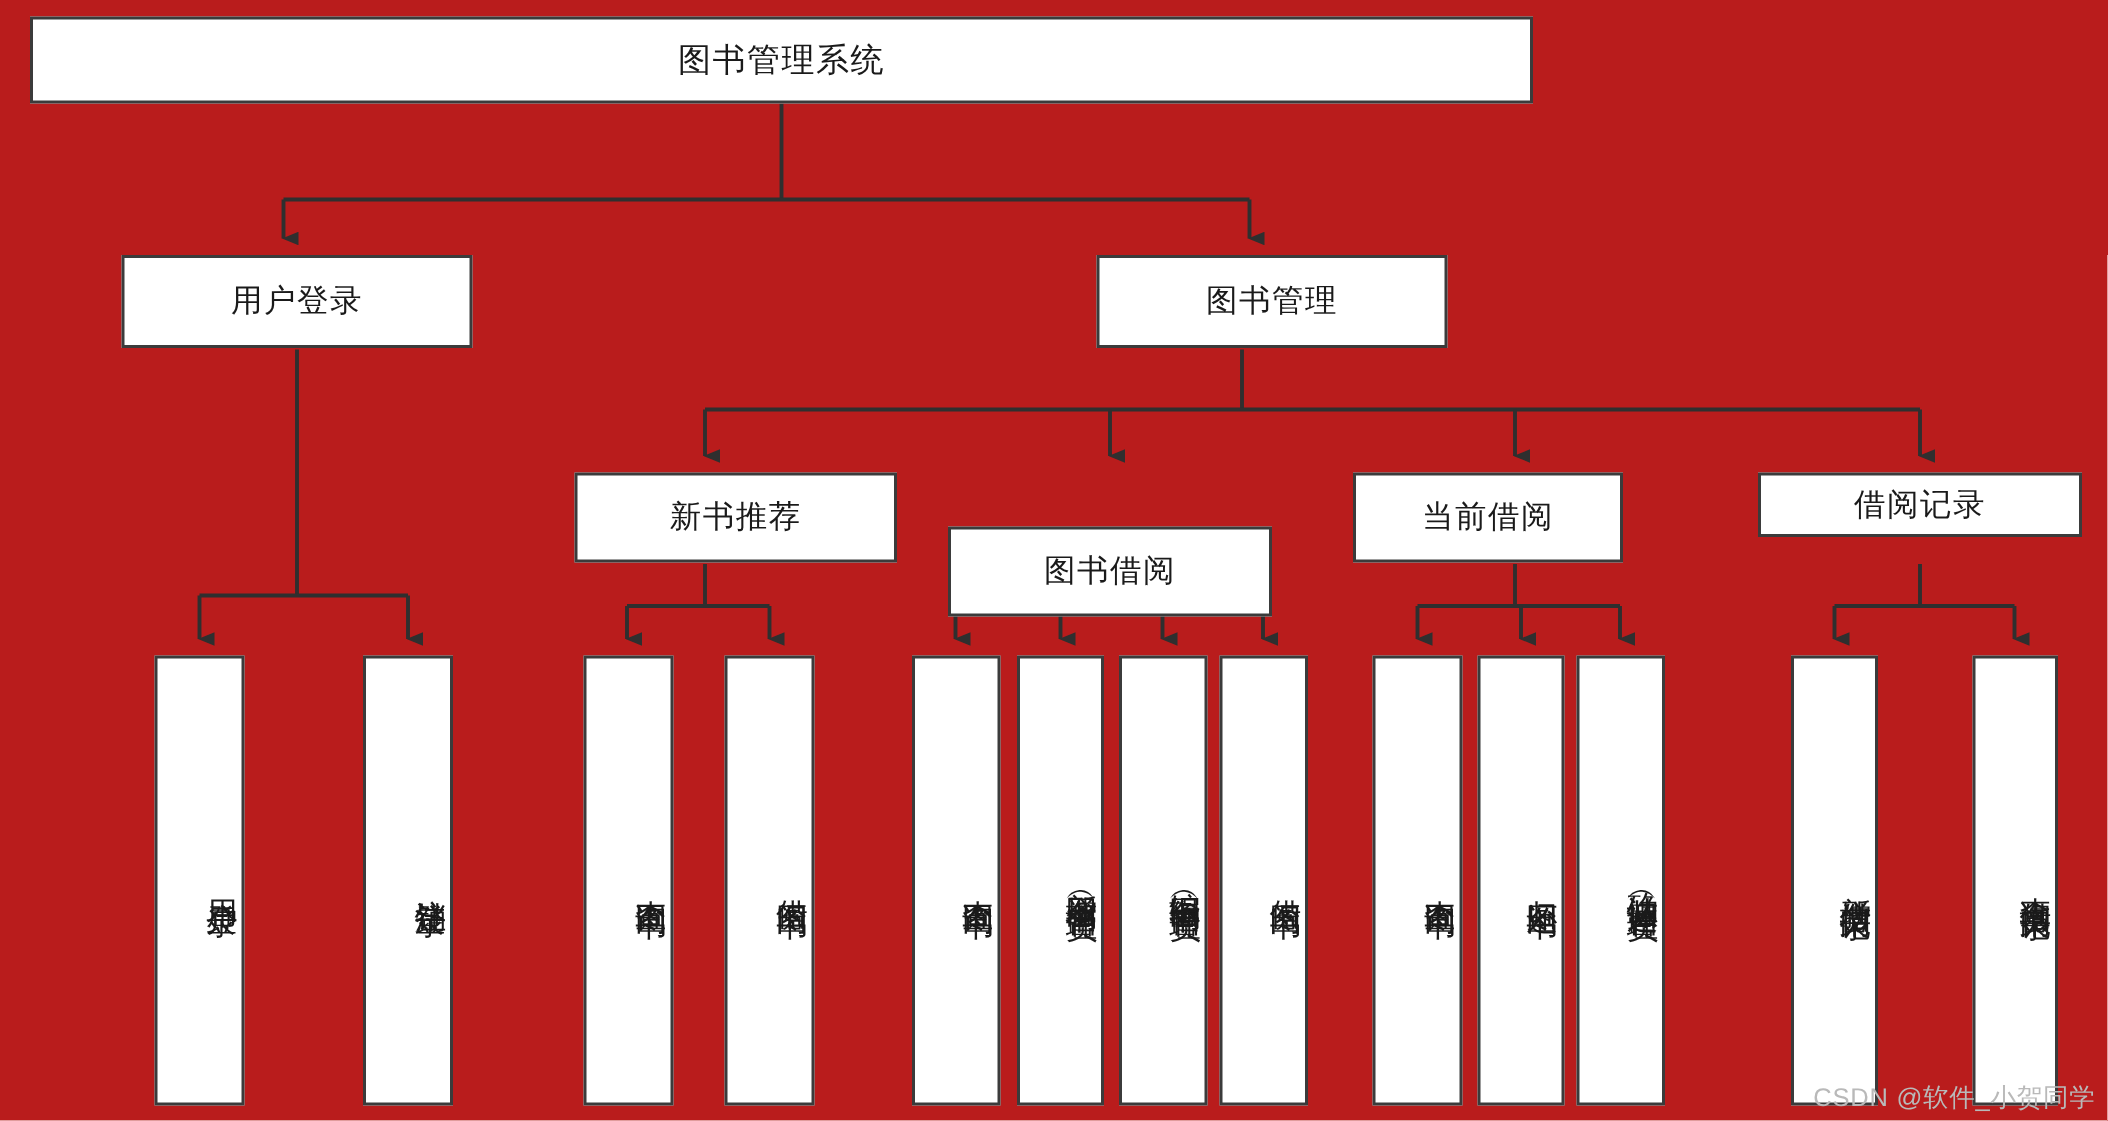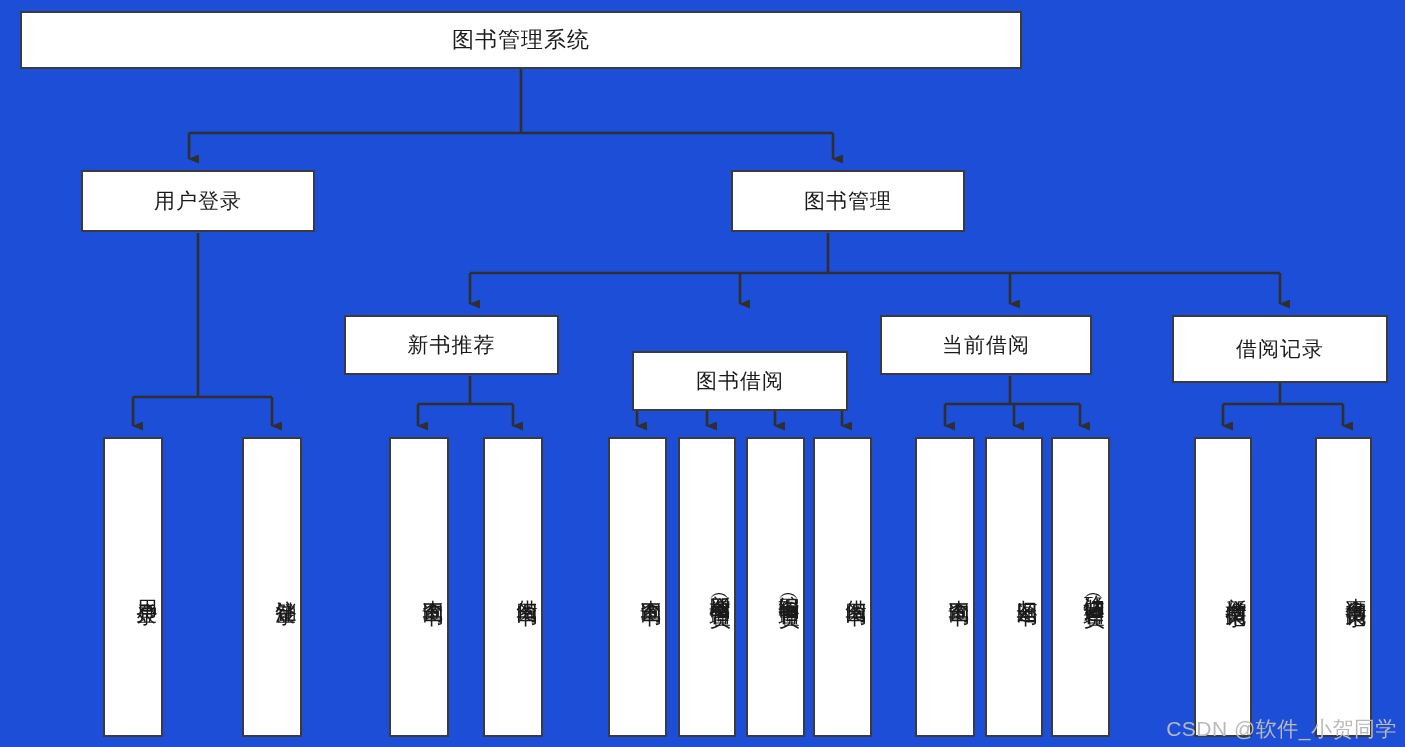--- a/index.html
+++ b/index.html
@@ -7,21 +7,21 @@
     padding: 0;
     background: #ffffff;
   }
   body {
     font-family: "Liberation Sans", "DejaVu Sans", sans-serif;
   }
   #canvas {
     position: relative;
     width: 1405px;
     height: 747px;
-    background: #1d4ed8;
+    background: #b91c1c;
     overflow: hidden;
   }
   #wires {
     position: absolute;
     left: 0;
     top: 0;
     width: 1405px;
     height: 747px;
     pointer-events: none;
   }
@@ -56,21 +56,21 @@
   .node.v .vlabel {
     writing-mode: vertical-rl;
     text-orientation: upright;
     display: block;
     white-space: nowrap;
   }
   .watermark {
     position: absolute;
     right: 8px;
     bottom: 4px;
-    font-size: 21px;
+    font-size: 17px;
     color: #b9b9b9;
     letter-spacing: 0.5px;
     z-index: 5;
     white-space: nowrap;
   }
 </style>
 </head>
 <body>
 
 <div id="canvas">
@@ -123,24 +123,24 @@
       <path d="M1223,404 L1223,426" marker-end="url(#arr)"></path>
       <path d="M1343,404 L1343,426" marker-end="url(#arr)"></path>
     </g>
   </svg>
 
   <div class="node h root" style="left:20px; top:11px; width:1002px; height:58px;">图书管理系统</div>
 
   <div class="node h" style="left:81px; top:170px; width:234px; height:62px;">用户登录</div>
   <div class="node h" style="left:711px; top:170px; width:234px; height:62px;margin-left:20px;">图书管理</div>
 
-  <div class="node h" style="left:344px; top:315px; width:215px; height:60px;">新书推荐</div>
+  <div class="node h" style="left:383px; top:315px; width:215px; height:60px;">新书推荐</div>
   <div class="node h" style="left:632px; top:315px; width:216px; height:60px;margin-top:36px;">图书借阅</div>
-  <div class="node h" style="left:880px; top:315px; width:212px; height:60px;">当前借阅</div>
-  <div class="node h" style="left:1172px; top:315px; width:216px; height:68px;">借阅记录</div>
+  <div class="node h" style="left:902px; top:315px; width:180px; height:60px;">当前借阅</div>
+  <div class="node h" style="left:1172px; top:315px; width:216px; height:43px;">借阅记录</div>
 
   <div class="node v" style="left:103px; top:437px; width:60px; height:300px;">
     <span class="vlabel">用户登录</span>
   </div>
   <div class="node v" style="left:242px; top:437px; width:60px; height:300px;">
     <span class="vlabel">注销登录</span>
   </div>
 
   <div class="node v" style="left:389px; top:437px; width:60px; height:300px;">
     <span class="vlabel">查询图书</span>

